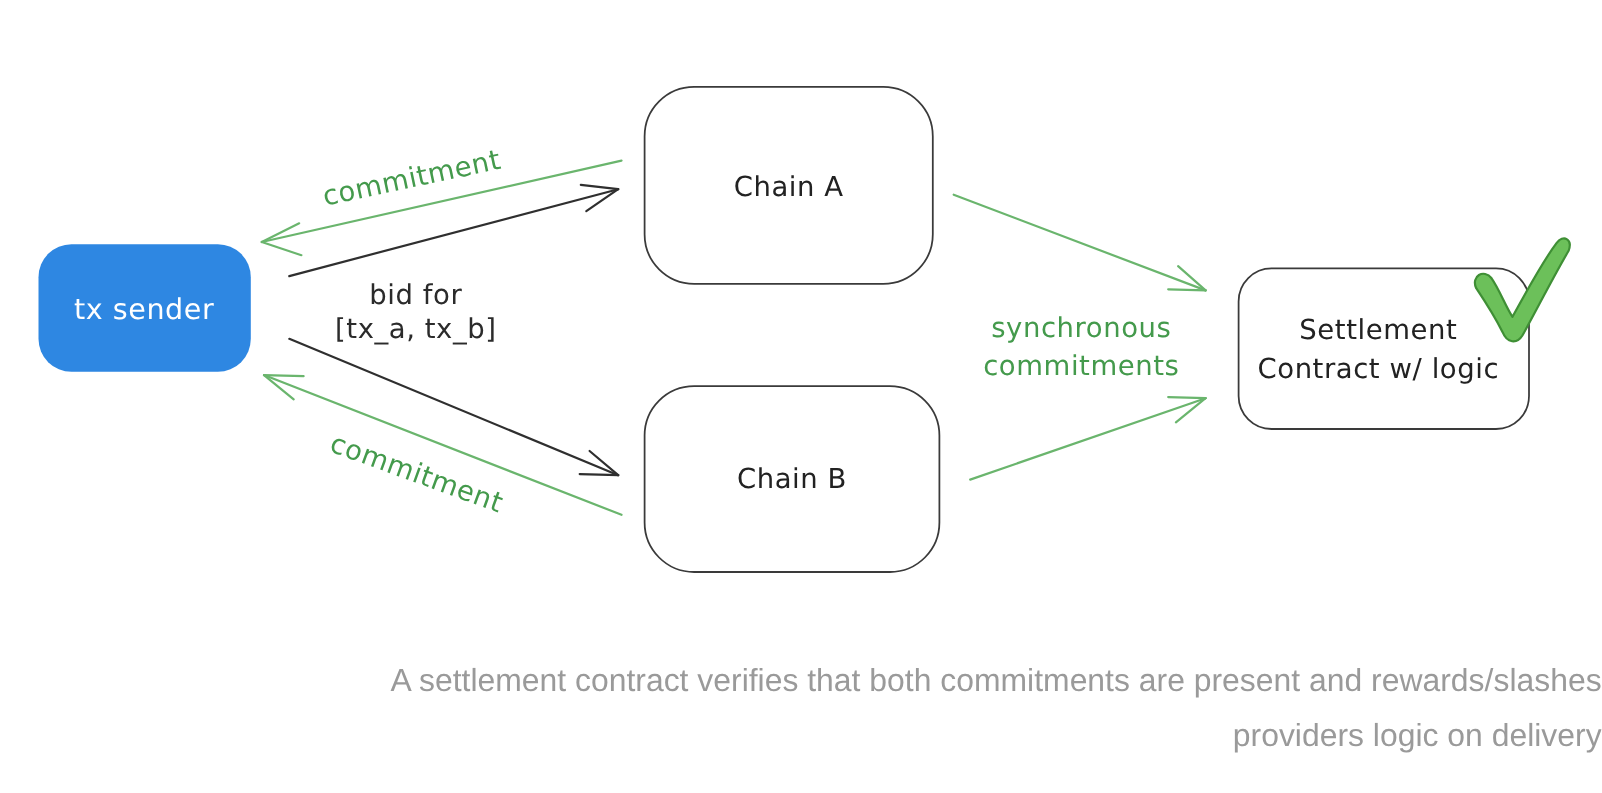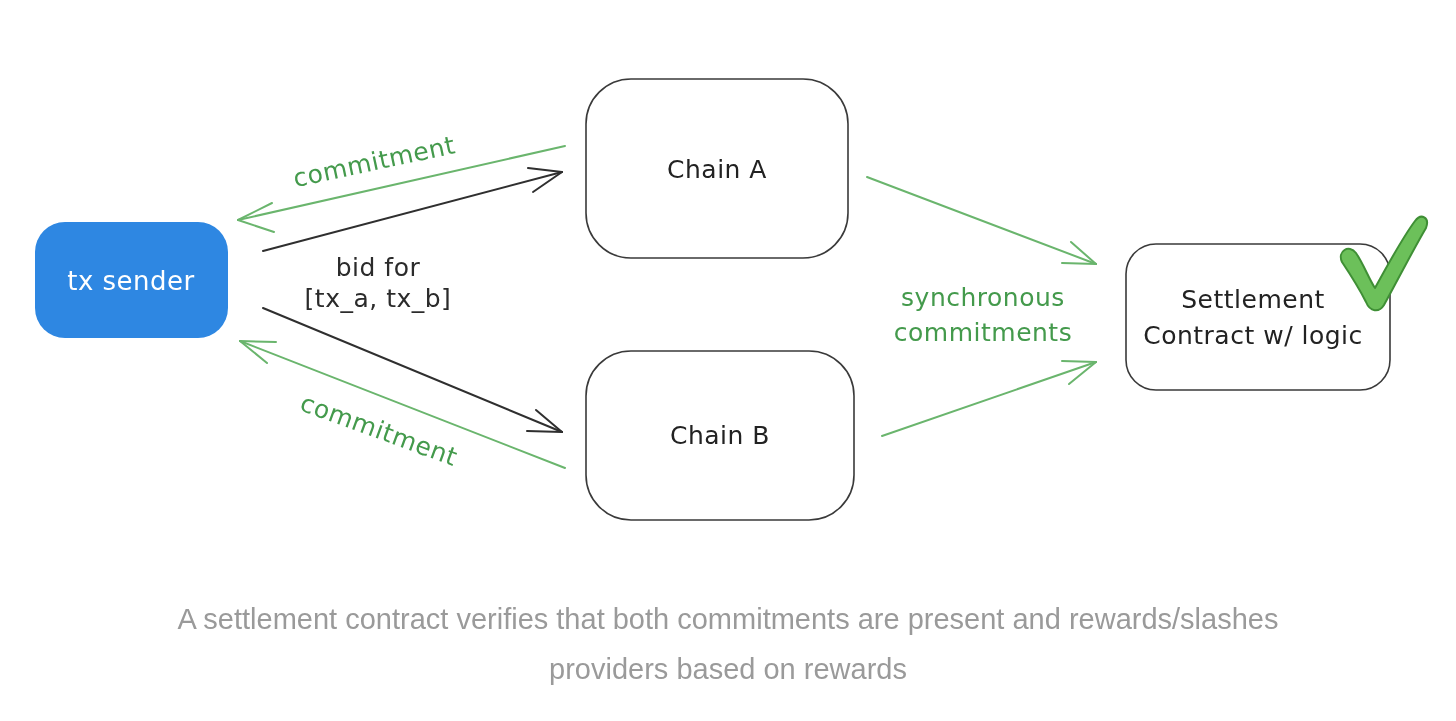--- a/index.html
+++ b/index.html
@@ -33,21 +33,21 @@
   .black-label {
     font-size: 25px;
     fill: #2b2b2b;
     letter-spacing: 0.5px;
   }
   .caption {
     position: absolute;
     top: 594px;
     left: 0;
     width: 1456px;
-    text-align: center;
+    text-align: right;
     color: #9a9a9a;
     font-size: 29px;
     line-height: 50px;
     font-family: "Liberation Sans", sans-serif;
   }
 </style>
 </head>
 <body>
 
 <div class="stage">
@@ -126,15 +126,15 @@
              C 1387,266 1403,237 1415,221
              C 1421,213 1430,217 1426,228
              C 1413,250 1393,289 1384,305
              C 1379,313 1370,312 1366,302
              C 1358,286 1348,271 1342,262 Z" fill="#6cc05a"></path>
   </svg>
 
   
   <div class="caption">
     <div>A settlement contract verifies that both commitments are present and rewards/slashes</div>
-    <div>providers based on rewards</div>
+    <div>providers logic on delivery</div>
   </div>
 </div>
 
 </body></html>

